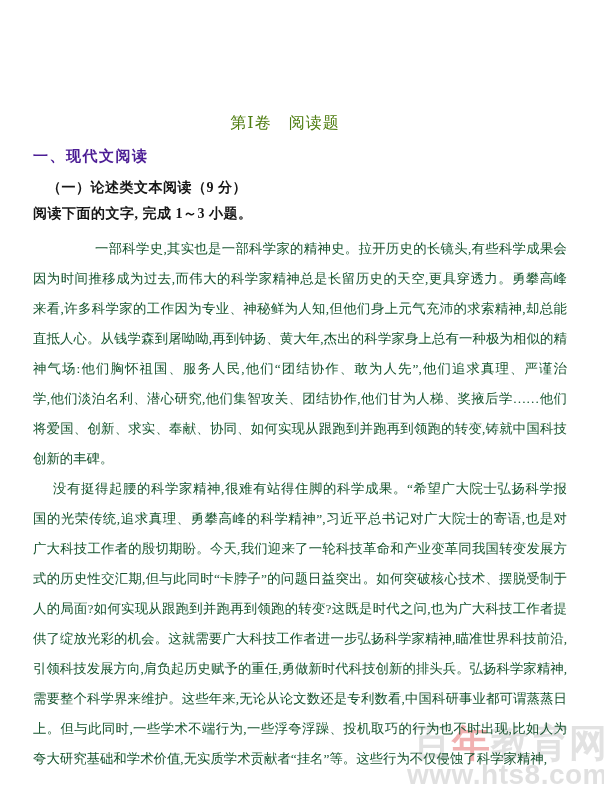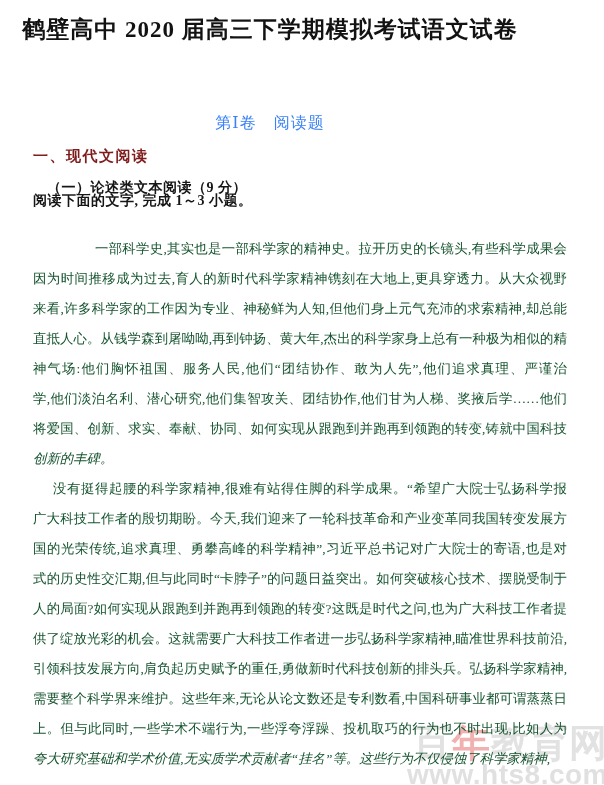--- a/index.html
+++ b/index.html
@@ -27,46 +27,47 @@
     line-height:32px;
     white-space:nowrap;
   }
   .section-header{
     position:absolute;
     top:112px;left:0;
     width:540px;
     text-align:center;
     font-size:16px;
     font-weight:normal;
-    color:#3b82f6;
+    color:#4d7c0f;
     letter-spacing:1px;
     line-height:22px;
+    padding-left:15px;
   }
   .part-heading{
     position:absolute;
     top:146px;left:33px;
     font-size:15px;
     font-weight:bold;
     letter-spacing:1.5px;
-    color:#7f1d1d;
+    color:#4c1d95;
     line-height:20px;
   }
   .sub-heading{
     position:absolute;
     top:178px;left:36px;
     font-size:14px;
     font-weight:bold;
     letter-spacing:0.5px;
     color:#161616;
     line-height:20px;
     margin-left:11px;
   }
   .instruction{
     position:absolute;
-    top:191px;left:33px;
+    top:204px;left:33px;
     font-size:14px;
     font-weight:bold;
     letter-spacing:0.5px;
     color:#161616;
     line-height:20px;
   }
   .passage{
     position:absolute;
     top:234px;left:33px;
     width:534px;
@@ -78,21 +79,20 @@
     line-height:30px;
     color:#14532d;
     text-align:justify;
     text-align-last:justify;
     white-space:nowrap;
     overflow:visible;
   }
   .line.last{
     text-align:center;
     text-align-last:left;
-    font-style:italic;
   }
   .para:first-child .line:first-child{padding-left:62px;}
   .para:nth-child(2) .line:first-child{padding-left:20px;}
   .watermark{
     position:absolute;
     right:-4px;bottom:-4px;
     text-align:right;
     z-index:0;
     pointer-events:none;
     font-family:"Liberation Sans","DejaVu Sans",sans-serif;
@@ -118,45 +118,44 @@
 </head>
 <body>
 
 <div class="page">
 
   <div class="watermark">
     <div class="wm-cn"><span>百</span><span class="wm-red">年</span><span>教育网</span></div>
     <div class="wm-url">www.hts8.com</div>
   </div>
 
-  <div class="exam-title">鹤壁高中 2020 届高三下学期模拟考试语文试卷</div>
 
   <div class="section-header">第Ⅰ卷　阅读题</div>
 
   <div class="part-heading">一、现代文阅读</div>
 
   <div class="sub-heading">（一）论述类文本阅读（9 分）</div>
 
   <div class="instruction">阅读下面的文字, 完成 1～3 小题。</div>
 
   <div class="passage">
       <div class="para">
         <div class="line">一部科学史,其实也是一部科学家的精神史。拉开历史的长镜头,有些科学成果会</div>
-        <div class="line">因为时间推移成为过去,育人的新时代科学家精神镌刻在大地上,更具穿透力。从大众视野</div>
+        <div class="line">因为时间推移成为过去,而伟大的科学家精神总是长留历史的天空,更具穿透力。勇攀高峰</div>
         <div class="line">来看,许多科学家的工作因为专业、神秘鲜为人知,但他们身上元气充沛的求索精神,却总能</div>
         <div class="line">直抵人心。从钱学森到屠呦呦,再到钟扬、黄大年,杰出的科学家身上总有一种极为相似的精</div>
         <div class="line">神气场:他们胸怀祖国、服务人民,他们“团结协作、敢为人先”,他们追求真理、严谨治</div>
         <div class="line">学,他们淡泊名利、潜心研究,他们集智攻关、团结协作,他们甘为人梯、奖掖后学……他们</div>
         <div class="line">将爱国、创新、求实、奉献、协同、如何实现从跟跑到并跑再到领跑的转变,铸就中国科技</div>
         <div class="line last">创新的丰碑。</div>
       </div>
       <div class="para">
         <div class="line">没有挺得起腰的科学家精神,很难有站得住脚的科学成果。“希望广大院士弘扬科学报</div>
+        <div class="line">国的光荣传统,追求真理、勇攀高峰的科学精神”,习近平总书记对广大院士的寄语,也是对</div>
         <div class="line">广大科技工作者的殷切期盼。今天,我们迎来了一轮科技革命和产业变革同我国转变发展方</div>
-        <div class="line">国的光荣传统,追求真理、勇攀高峰的科学精神”,习近平总书记对广大院士的寄语,也是对</div>
         <div class="line">式的历史性交汇期,但与此同时“卡脖子”的问题日益突出。如何突破核心技术、摆脱受制于</div>
         <div class="line">人的局面?如何实现从跟跑到并跑再到领跑的转变?这既是时代之问,也为广大科技工作者提</div>
         <div class="line">供了绽放光彩的机会。这就需要广大科技工作者进一步弘扬科学家精神,瞄准世界科技前沿,</div>
         <div class="line">引领科技发展方向,肩负起历史赋予的重任,勇做新时代科技创新的排头兵。弘扬科学家精神,</div>
         <div class="line">需要整个科学界来维护。这些年来,无论从论文数还是专利数看,中国科研事业都可谓蒸蒸日</div>
         <div class="line">上。但与此同时,一些学术不端行为,一些浮夸浮躁、投机取巧的行为也不时出现,比如人为</div>
         <div class="line last">夸大研究基础和学术价值,无实质学术贡献者“挂名”等。这些行为不仅侵蚀了科学家精神,</div>
       </div>
     </div>
 

